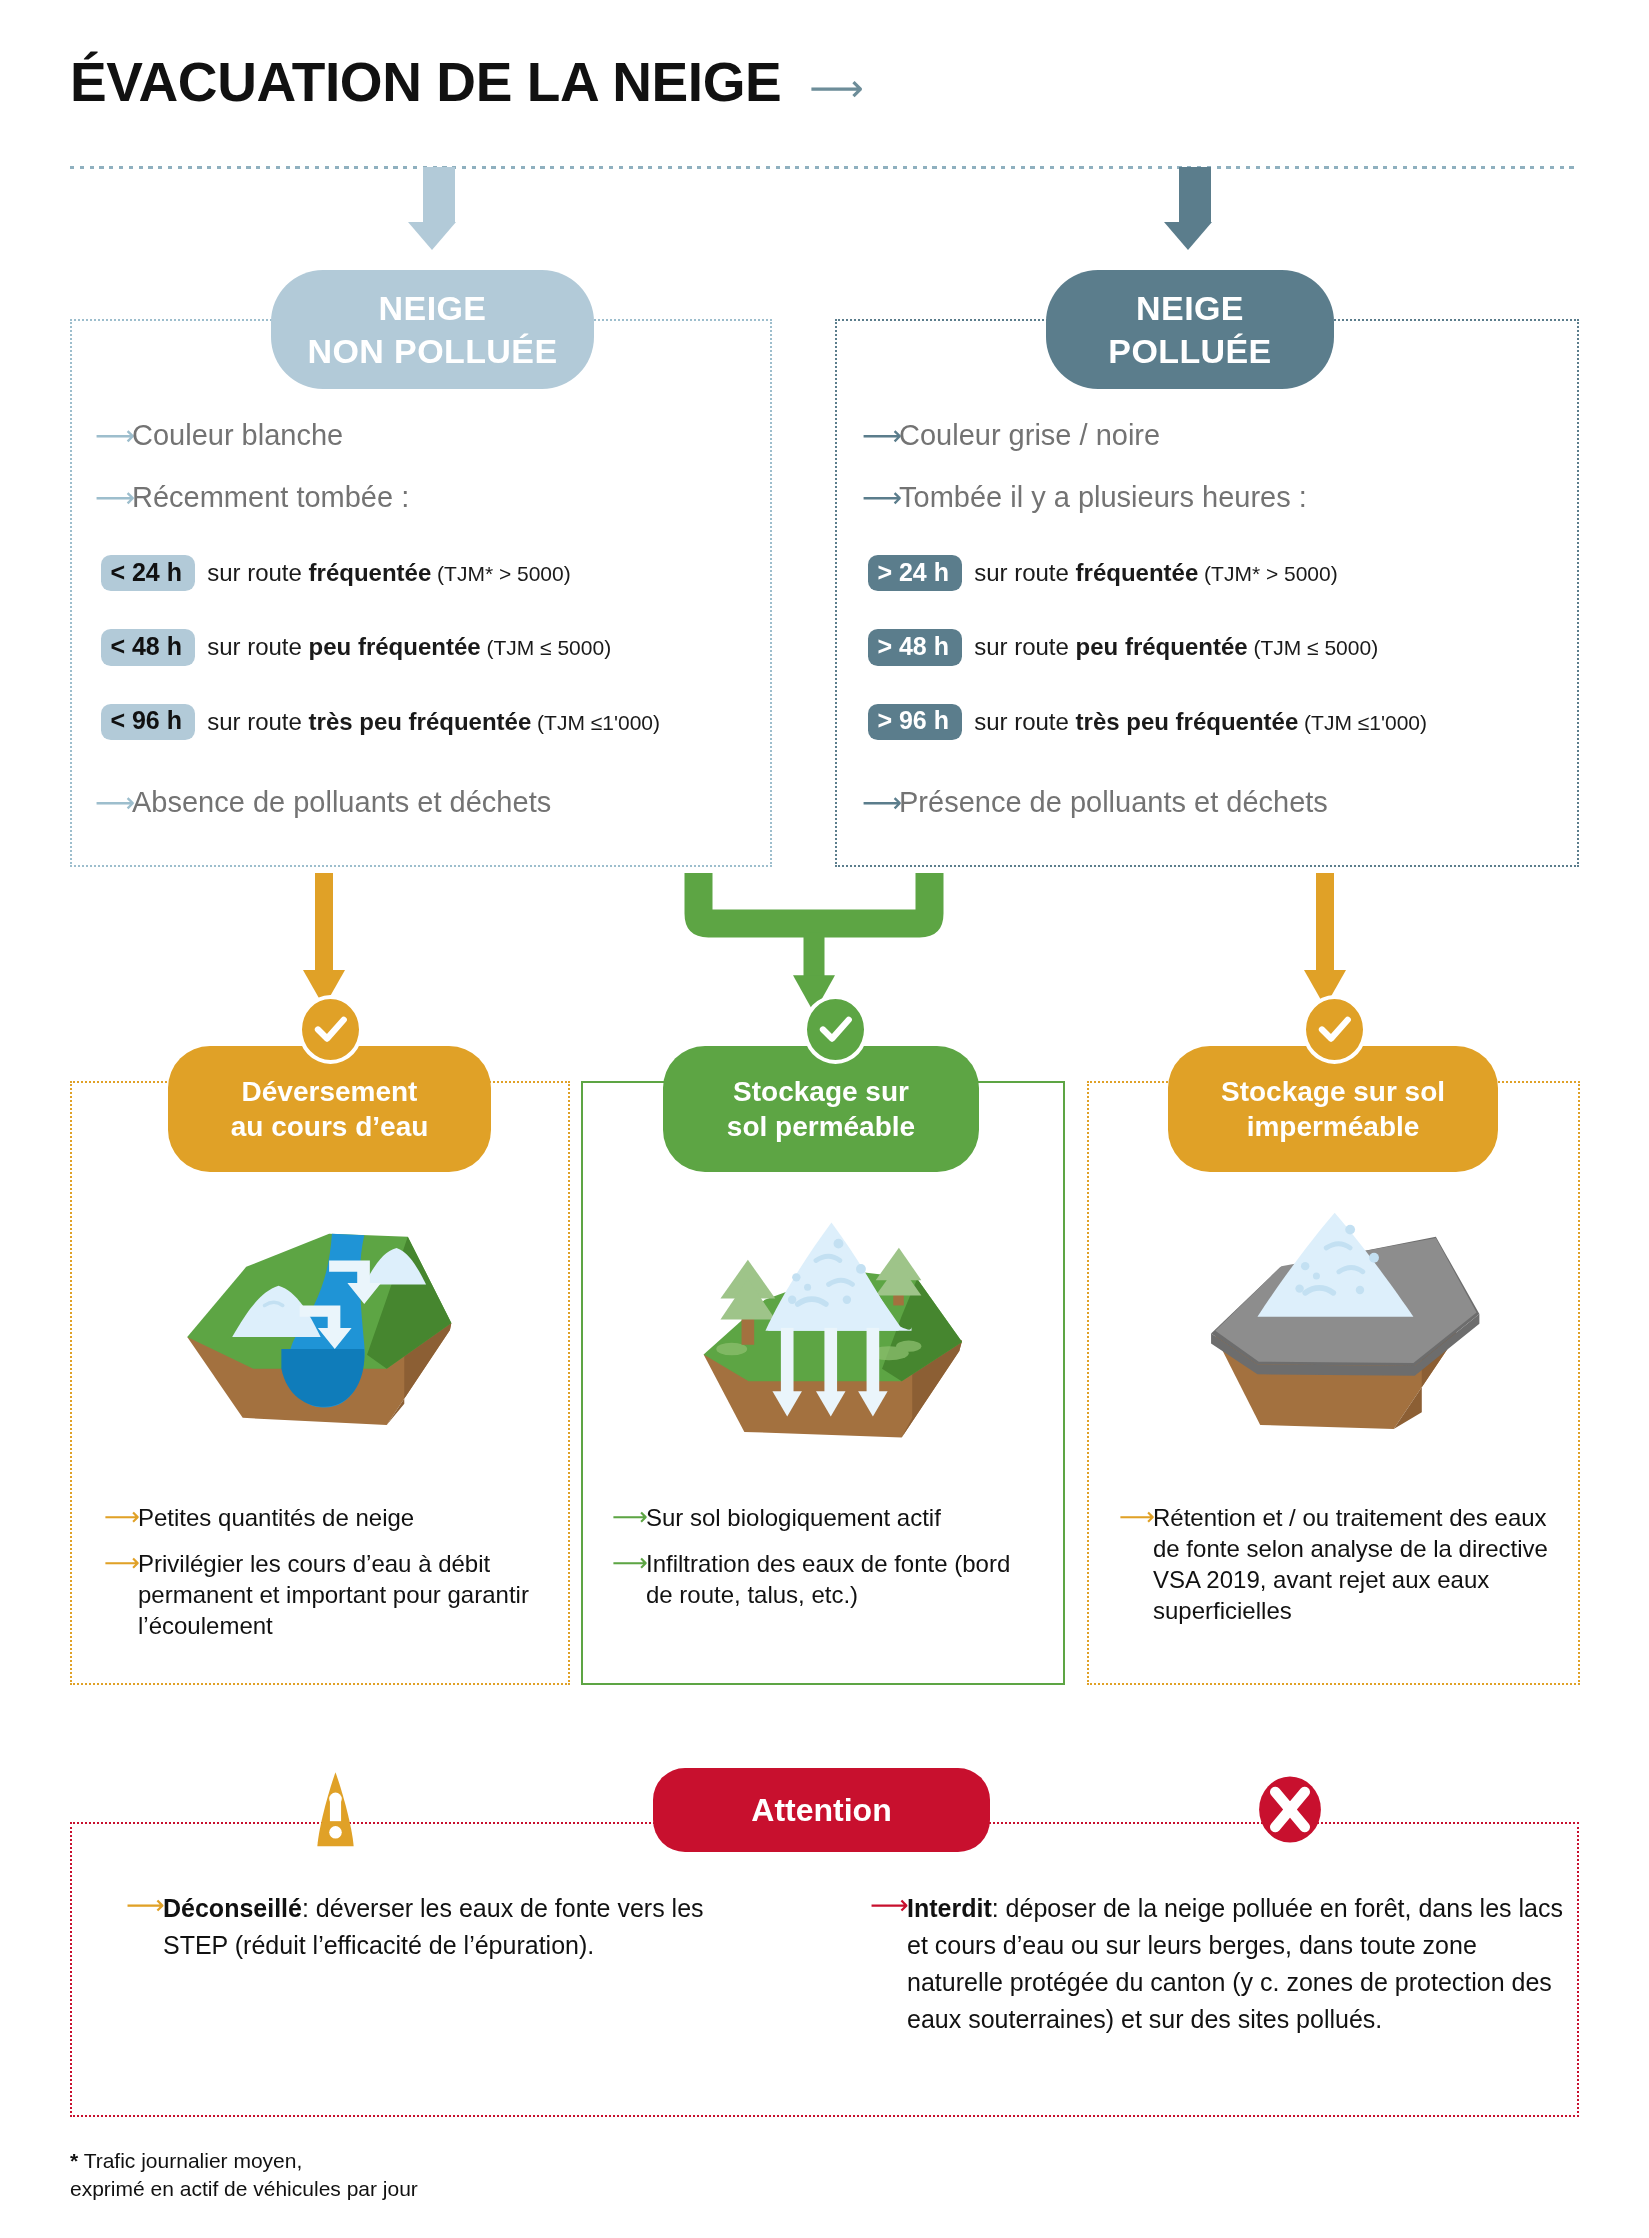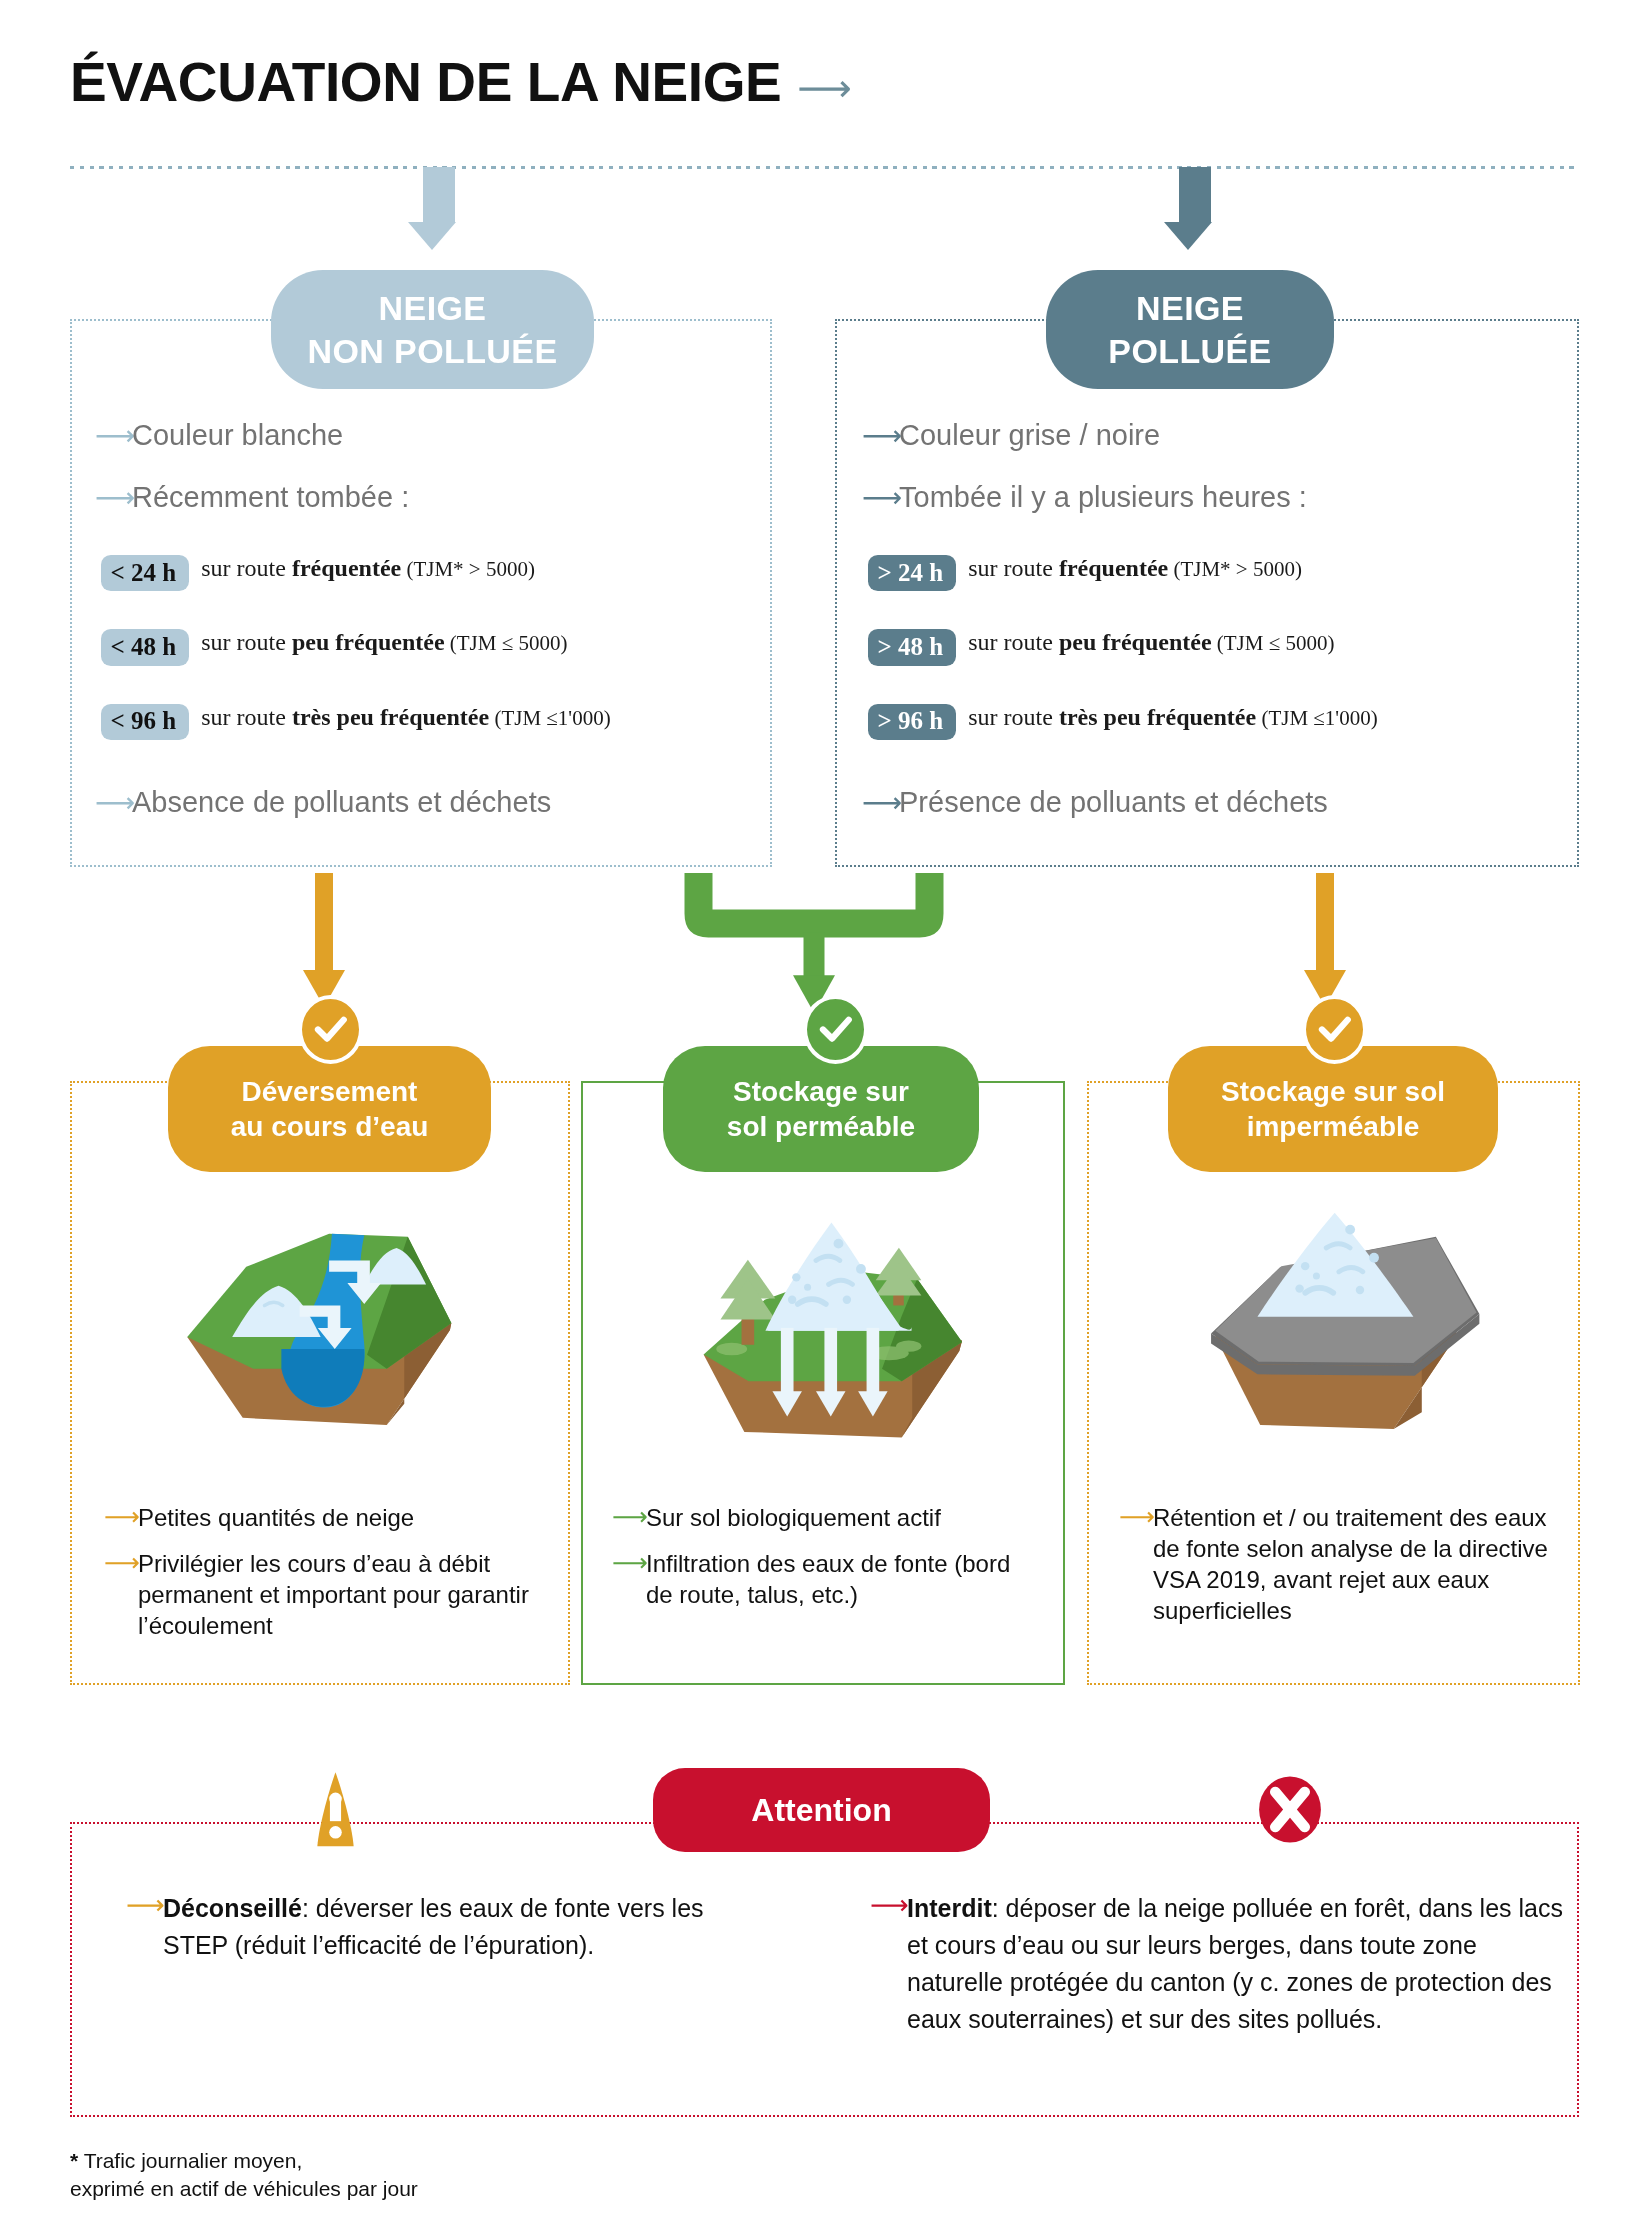--- a/index.html
+++ b/index.html
@@ -8,21 +8,21 @@
     width: 1650px; height: 2239px;
     font-family: "Liberation Sans", sans-serif;
     color: #1a1a1a;
     position: relative;
     overflow: hidden;
   }
 
   
   .title-row {
     position: absolute; left: 70px; top: 55px;
-    display: flex; align-items: baseline; gap: 16px;
+    display: flex; align-items: baseline; gap: 28px;
   }
   .title-main {
     font-size: 55px; font-weight: 700; letter-spacing: -0.4px;
     color: #111; line-height: 1;
   }
   .title-arrow { color: #6d8d99; font-size: 38px; line-height: 1; }
   .title-sub {
     font-size: 42px; font-weight: 400; color: #1a1a1a; line-height: 1;
   }
 
@@ -70,21 +70,21 @@
 
   .crit-row { display: flex; align-items: flex-start; margin-bottom: 32px; }
   .crit-arrow {
     flex: none; width: 37px; font-size: 28px; line-height: 28px;
     padding-top: 1.4px;
   }
   .crit-arrow.blue { color: #9dbecd; }
   .crit-arrow.dark { color: #5b7d8c; }
   .crit-text { font-size: 29px; line-height: 29.5px; color: #737373; }
 
-  .badge-row { display: flex; margin-bottom: 38px; margin-left: 5.6px; font-family: Liberation Serif, serif; }
+  .badge-row { display: flex; align-items: center; margin-bottom: 38px; margin-left: 5.6px; }
   .badge {
     flex: none; border-radius: 9.8px; padding: 4.9px 12.6px 6.3px 9.8px;
     font-weight: 700; font-size: 25px; line-height: 1;
     margin-right: 12.6px; white-space: nowrap;
   }
   .badge.light { background: #b2cad8; color: #111; }
   .badge.dark  { background: #5b7d8c; color: #fff; }
   .badge-text { font-size: 24px; line-height: 27px; white-space: nowrap; }
   .badge-text b { font-weight: 700; }
   .badge-text .paren { font-size: 21px; }

